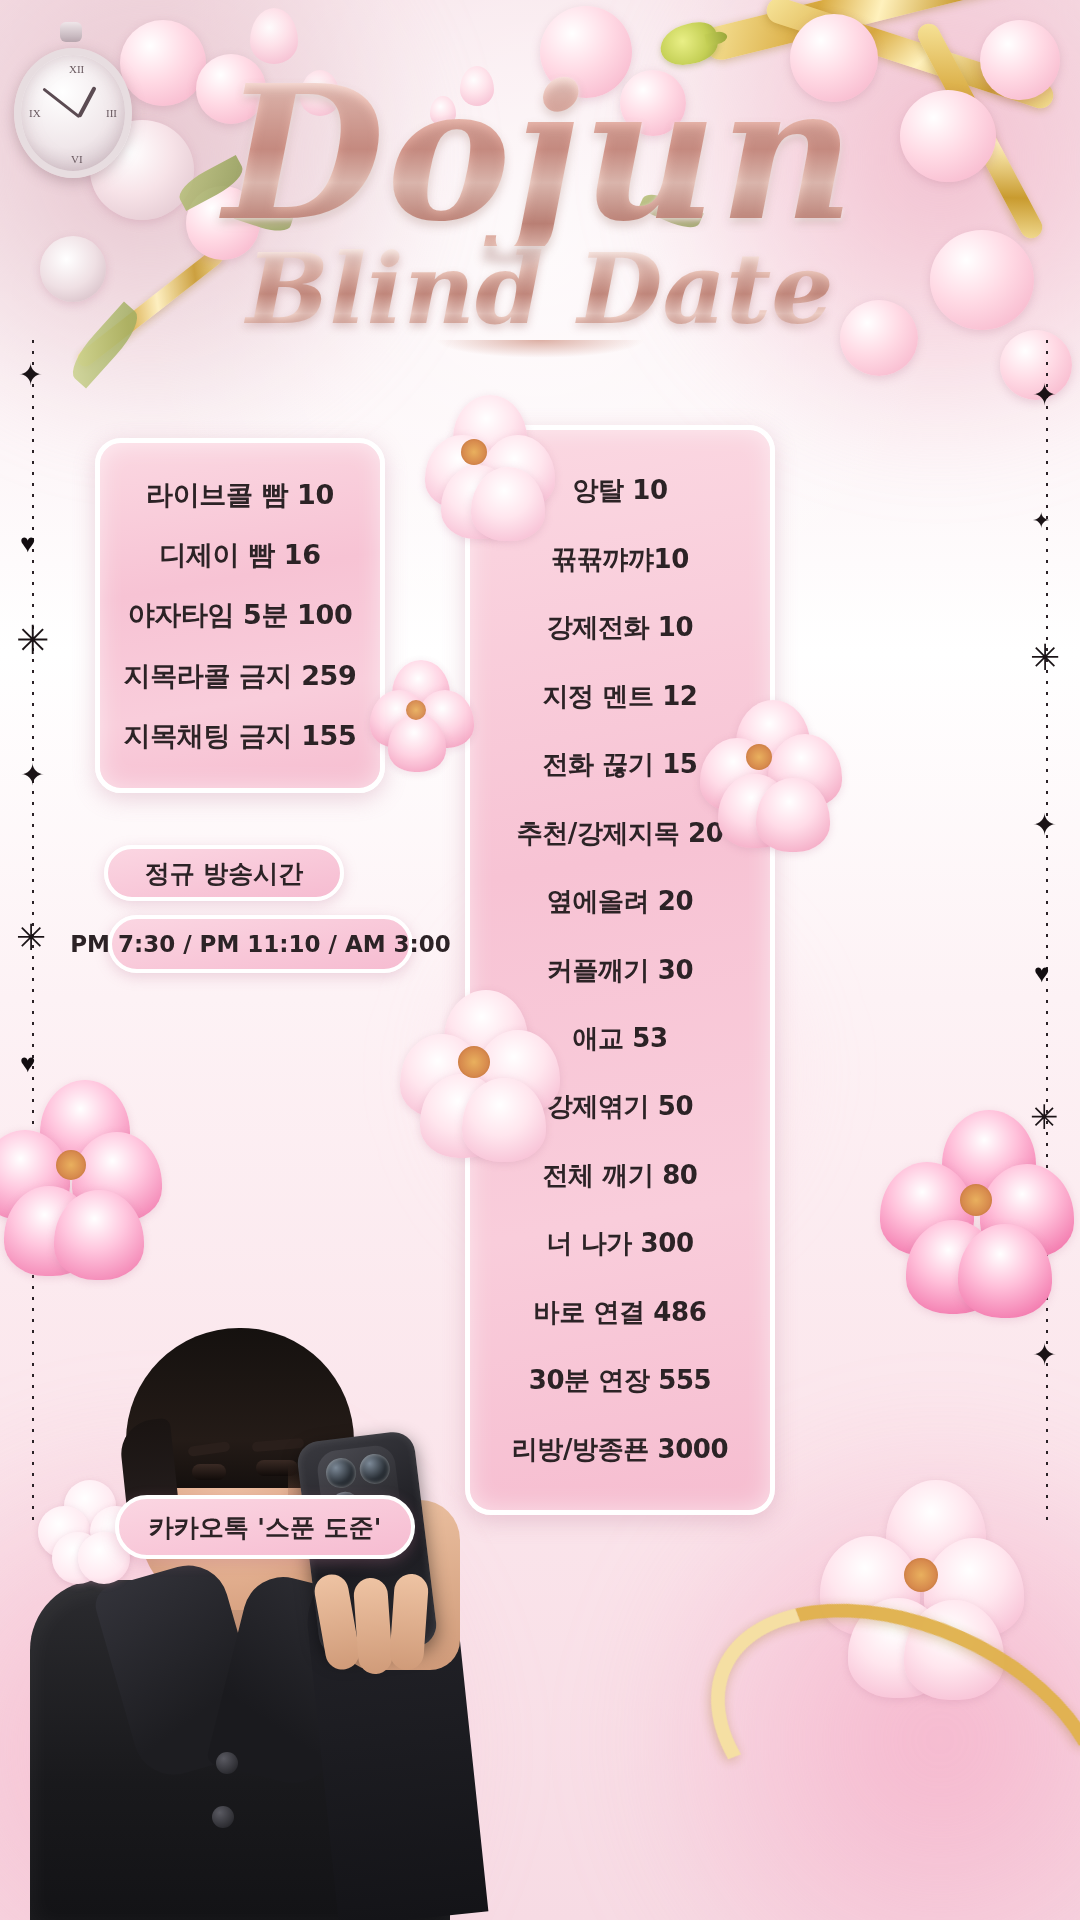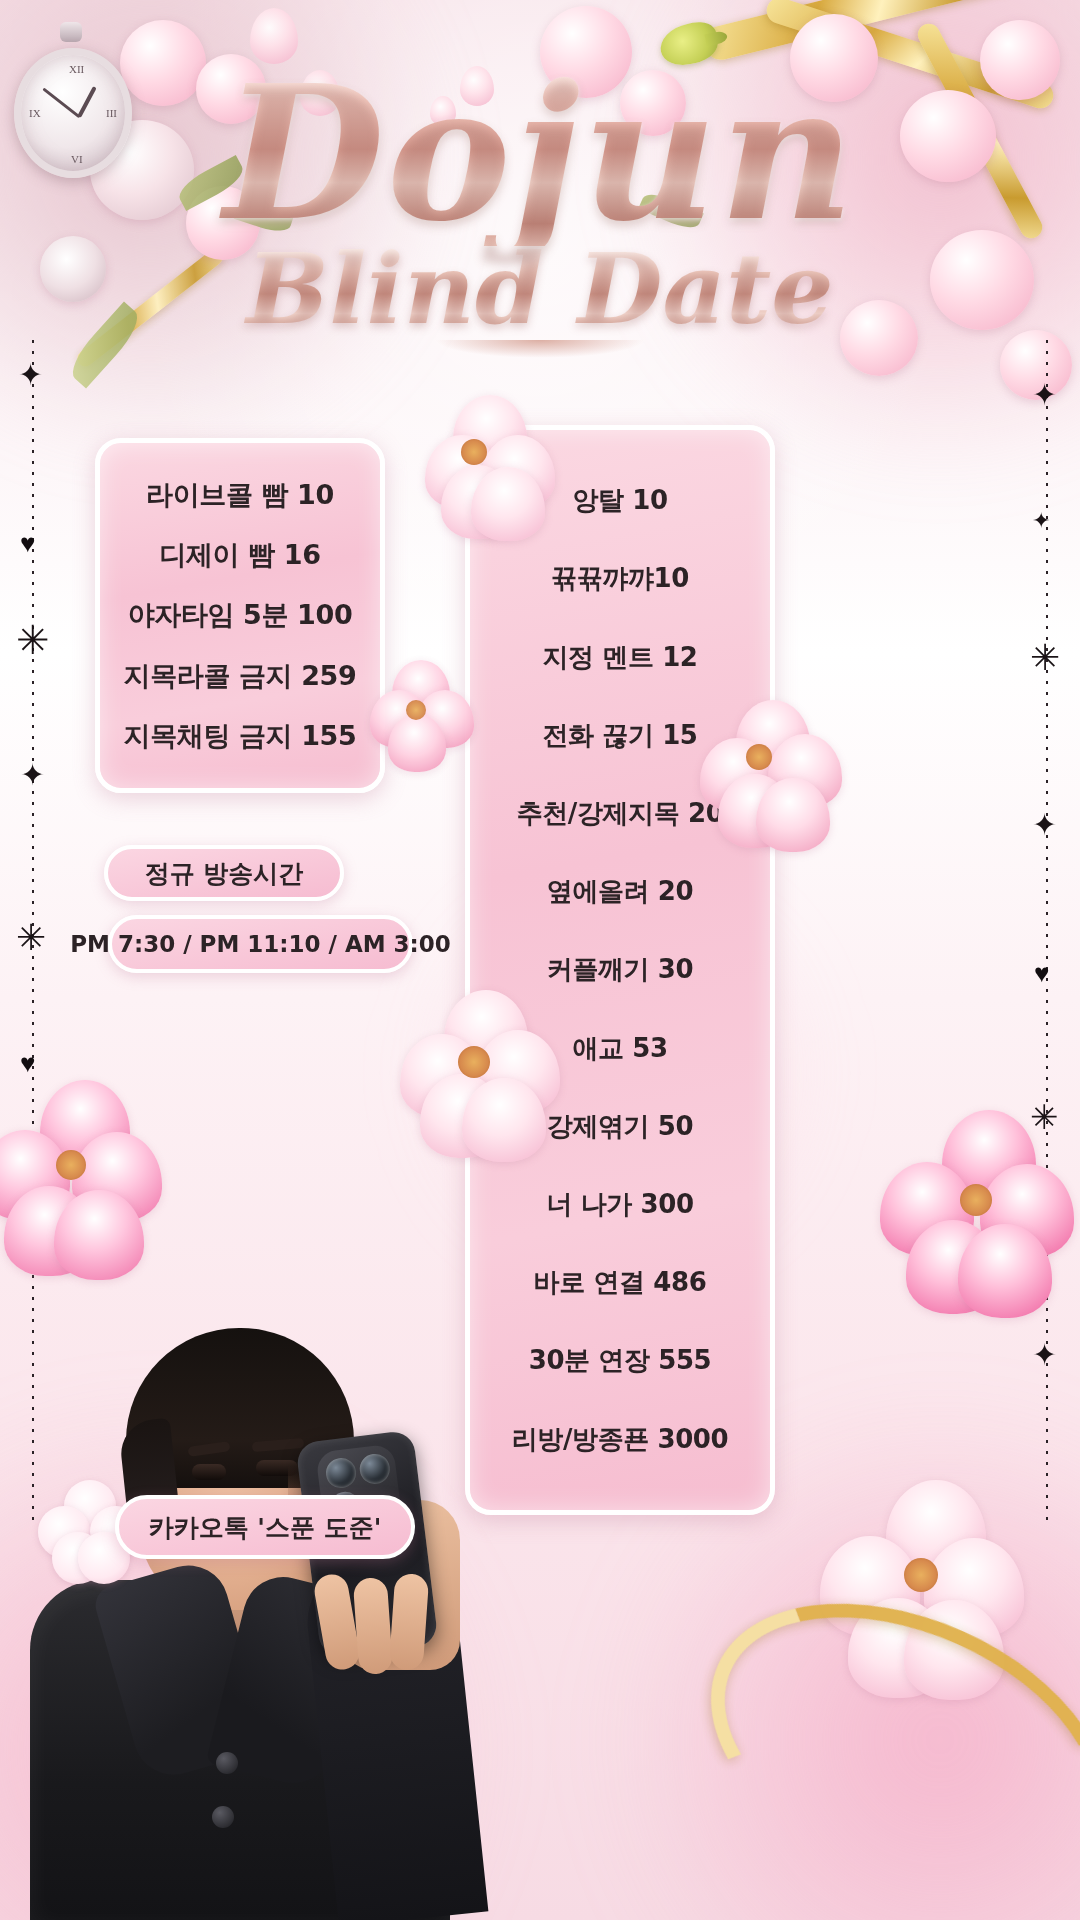--- a/index.html
+++ b/index.html
@@ -440,27 +440,29 @@
   </div>
 
   <svg class="cursor" width="58" height="82" viewBox="0 0 58 82">
     <polygon points="2,2 2,64 18,50 28,74 42,68 32,44 54,42" fill="#ffffff" stroke="#c77a9c" stroke-width="3" stroke-linejoin="round"></polygon>
   </svg>
 
   <div class="panel panel-right">
     <ul class="menu-list">
       <li>앙탈 10</li>
       <li>뀪뀪꺄꺄10</li>
+      <li>강제전화 10</li>
       <li>지정 멘트 12</li>
       <li>전화 끊기 15</li>
       <li>추천/강제지목 20</li>
       <li>옆에올려 20</li>
       <li>커플깨기 30</li>
       <li>애교 53</li>
       <li>강제엮기 50</li>
+      <li>전체 깨기 80</li>
       <li>너 나가 300</li>
       <li>바로 연결 486</li>
       <li>30분 연장 555</li>
       <li>리방/방종푠 3000</li>
     </ul>
   </div>
 
   <div class="bubble bubble-title">정규 방송시간</div>
   <div class="bubble bubble-times">PM 7:30 / PM 11:10 / AM 3:00</div>
 

